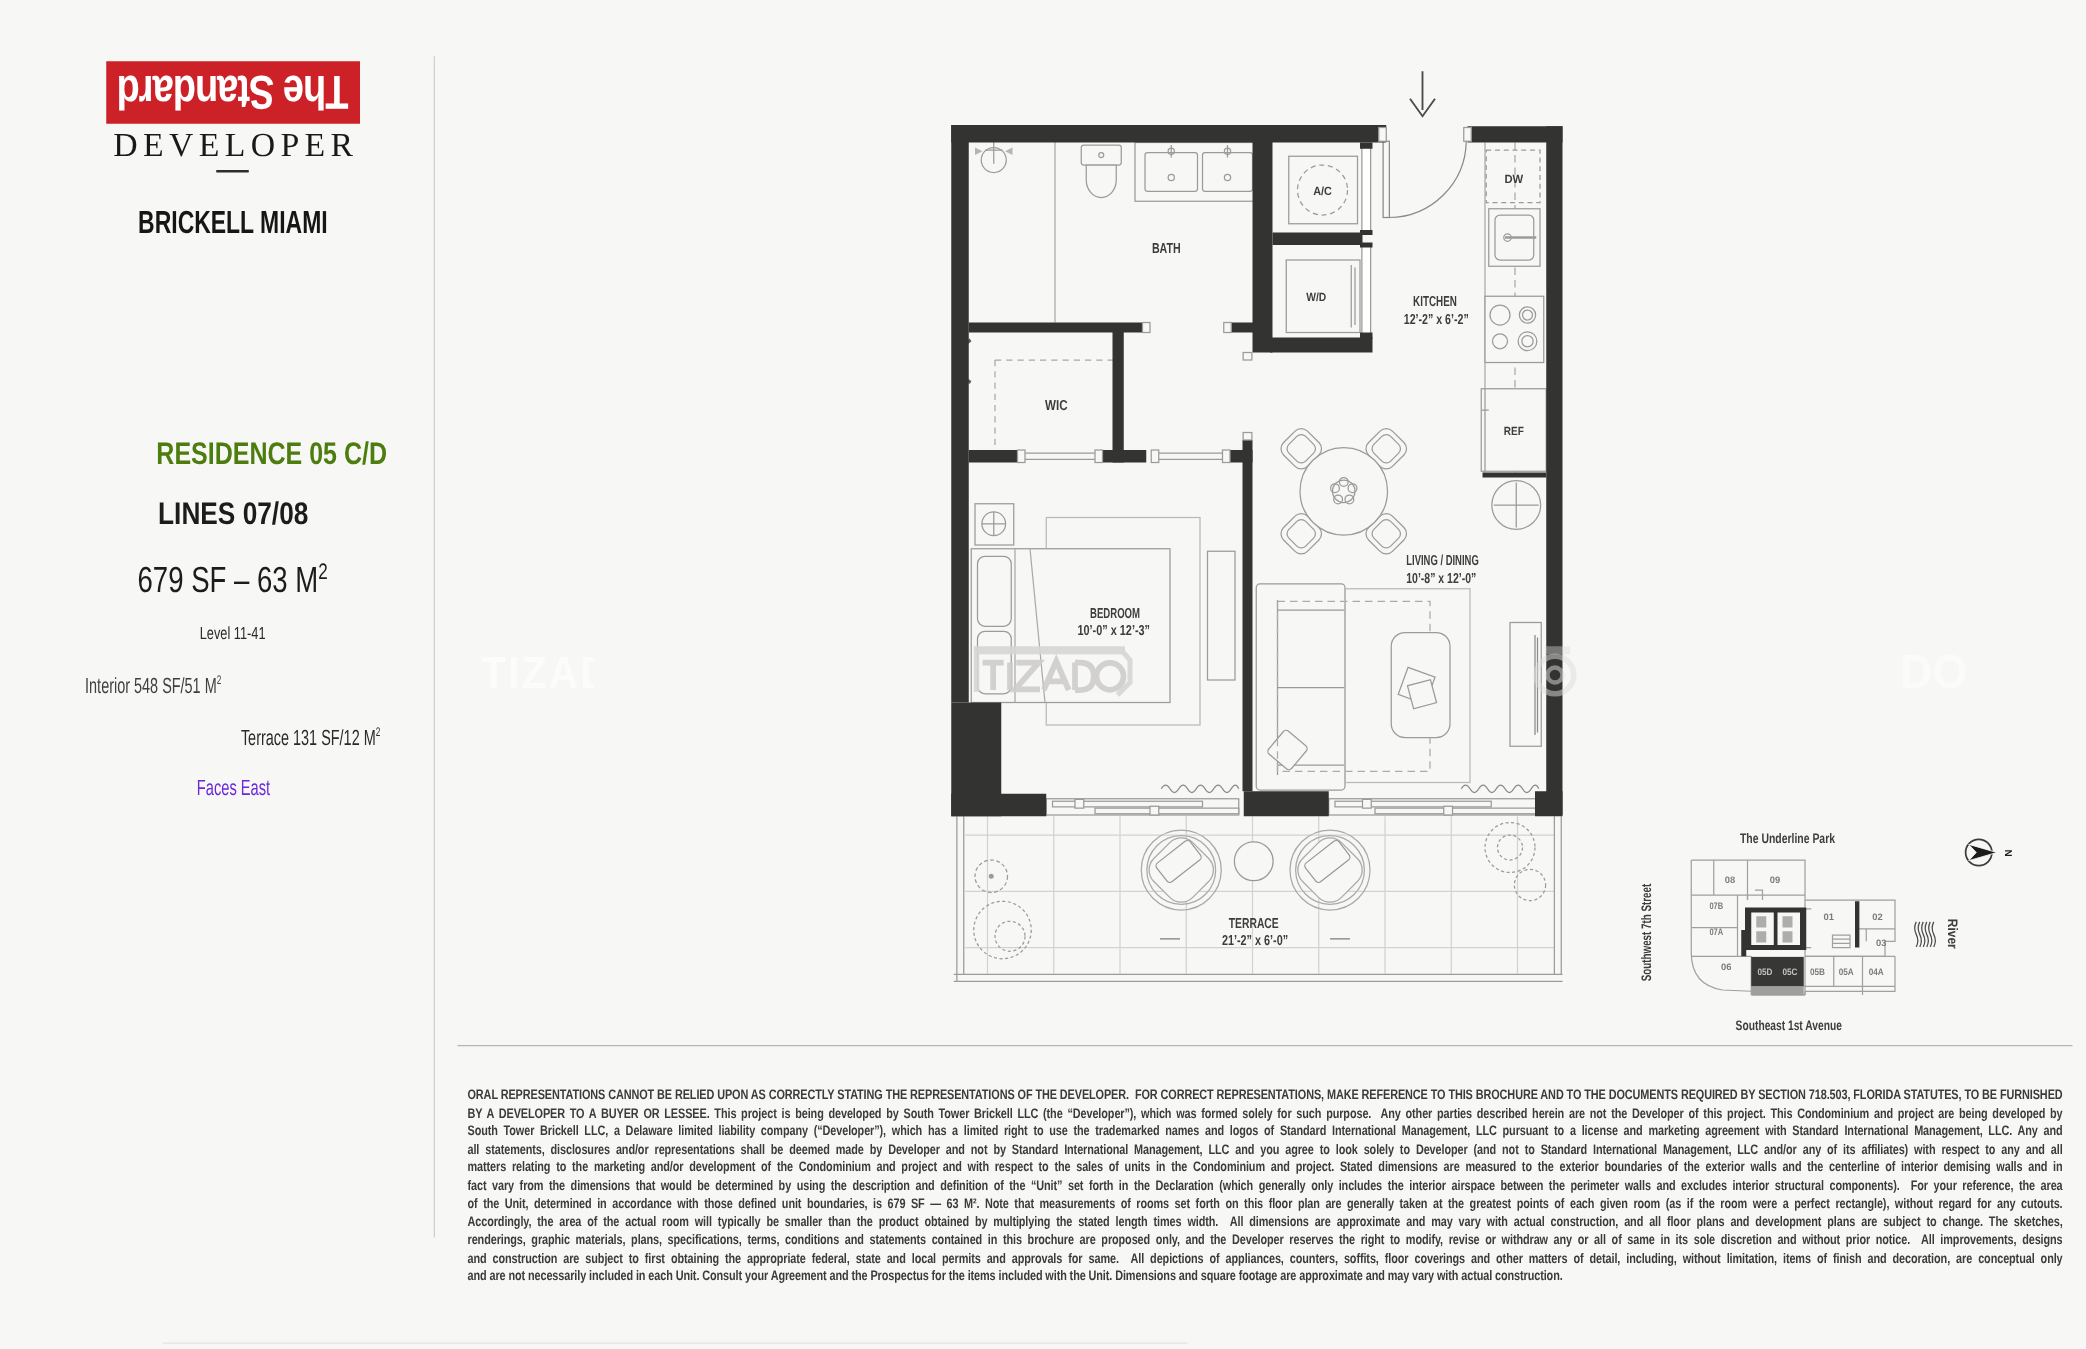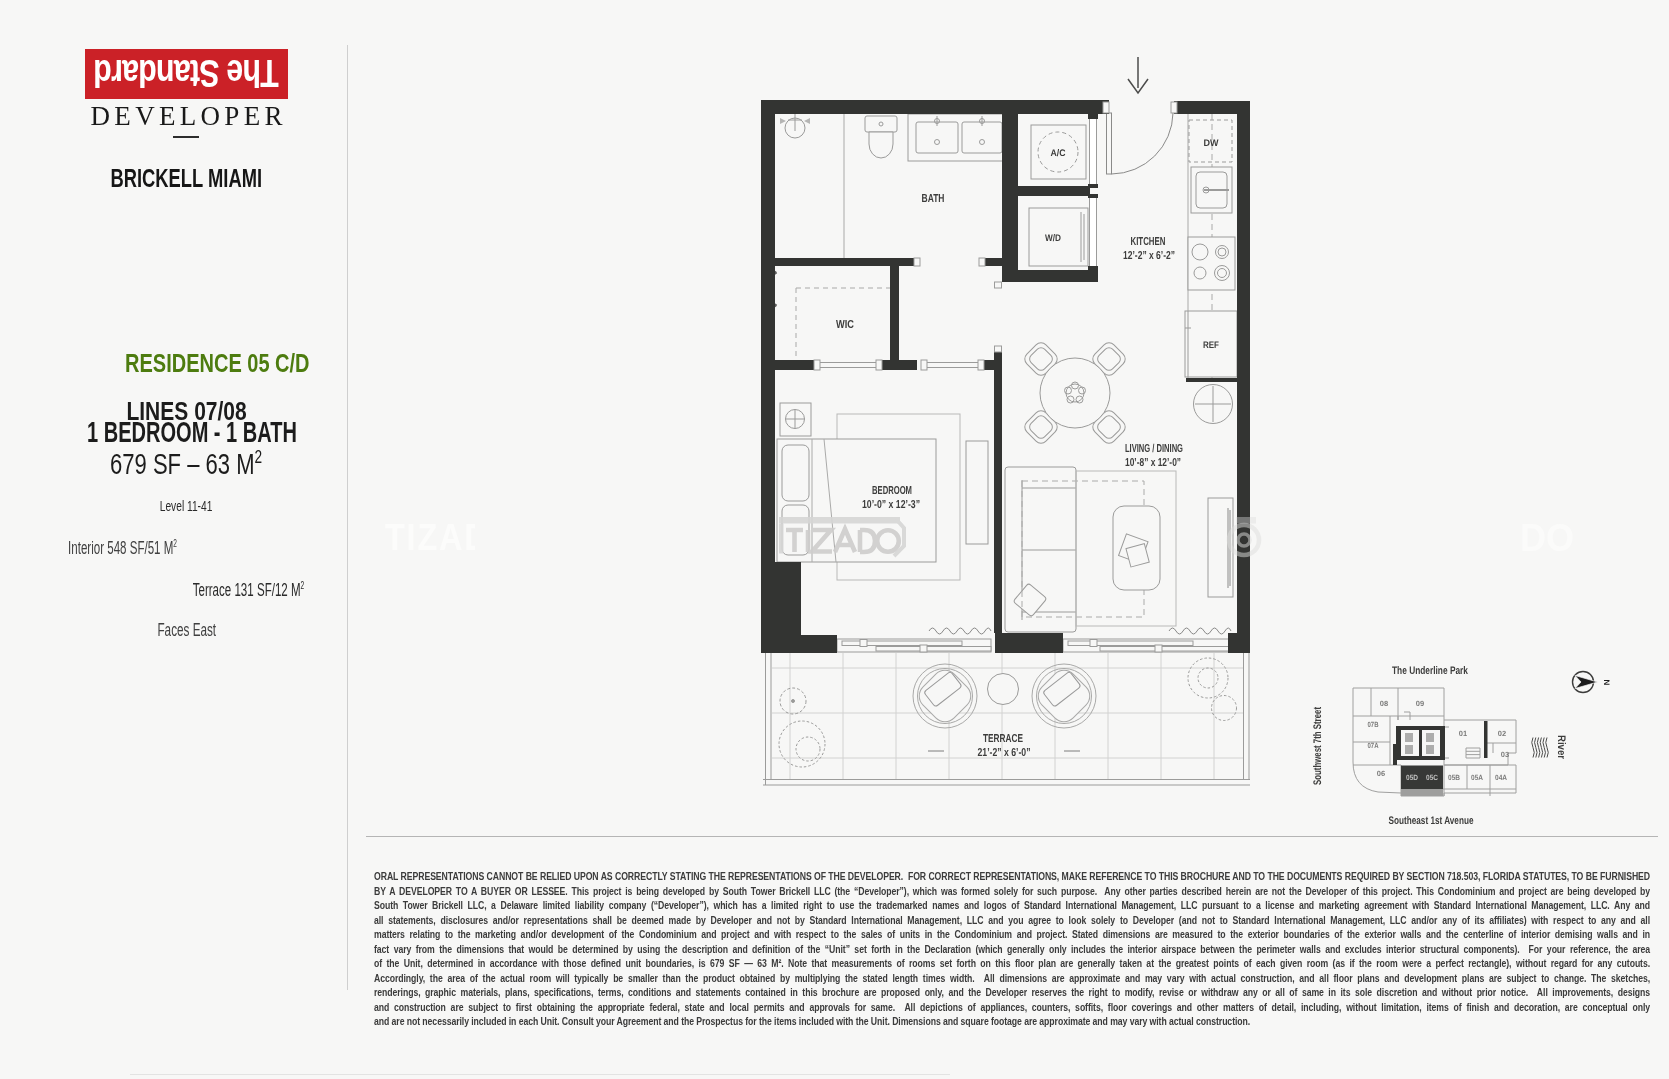--- a/index.html
+++ b/index.html
@@ -34,38 +34,35 @@
   <div class="abs" style="left:347px;top:45px;width:1px;height:945px;background:#cfcfcf;"></div>
 
   <div class="abs" style="left:40px;top:351px;width:293px;text-align:right;
        font-size:25px;font-weight:bold;color:#4d7c0f;line-height:25px;">
     <span style="display:inline-block;transform:scaleX(0.80);white-space:nowrap;">RESIDENCE 05 C/D</span></div>
 
   <div class="abs" style="left:40px;top:376px;width:293px;text-align:center;
        font-size:25px;font-weight:bold;color:#1c1c1c;line-height:25px;margin-top:23px;">
     <span style="display:inline-block;transform:scaleX(0.84);white-space:nowrap;">LINES 07/08</span></div>
 
-  <div class="abs" style="left:40px;top:418px;width:293px;text-align:center;
-       font-size:29px;font-weight:bold;color:#1c1c1c;line-height:29px;">
-    <span style="display:inline-block;transform:scaleX(0.69);white-space:nowrap;">1 BEDROOM - 1 BATH</span></div>
 
   <div class="abs" style="left:40px;top:443px;width:293px;text-align:center;
        font-size:29px;font-weight:normal;color:#1c1c1c;line-height:29px;">
     <span style="display:inline-block;transform:scaleX(0.76);white-space:nowrap;">679 SF – 63 M<sup style="font-size:18px;">2</sup></span></div>
 
   <div class="abs" style="left:40px;top:498px;width:293px;text-align:center;font-size:14px;color:#2a2a2a;">
     <span style="display:inline-block;transform:scaleX(0.73);white-space:nowrap;">Level 11-41</span></div>
 
   <div class="abs" style="left:40px;top:538px;width:293px;text-align:left;font-size:17.5px;color:#404040;">
     <span style="display:inline-block;transform:scaleX(0.66);white-space:nowrap;">Interior 548 SF/51 M<sup style="font-size:10px;">2</sup></span></div>
 
   <div class="abs" style="left:40px;top:580px;width:293px;text-align:right;font-size:17.5px;color:#2a2a2a;">
     <span style="display:inline-block;transform:scaleX(0.66);white-space:nowrap;">Terrace 131 SF/12 M<sup style="font-size:10px;">2</sup></span></div>
 
-  <div class="abs" style="left:40px;top:620px;width:293px;text-align:center;font-size:17.5px;color:#404040;">
+  <div class="abs" style="left:40px;top:620px;width:293px;text-align:center;font-size:17.5px;color:#6d28d9;">
     <span style="display:inline-block;transform:scaleX(0.67);white-space:nowrap;">Faces East</span></div>
 
   <div class="abs" style="left:385px;top:517px;width:90px;height:40px;overflow:hidden;color:#fcfcfb;
        font-weight:bold;font-size:36px;"><span style="display:inline-block;transform:scaleX(0.9);transform-origin:0 0;letter-spacing:2px;">TIZADO</span></div>
 
   <div class="abs" style="left:1520px;top:517px;width:60px;height:44px;overflow:hidden;color:#fbfbfa;
        font-weight:bold;font-size:38px;"><span style="display:inline-block;transform:scaleX(0.95);transform-origin:0 0;">DO</span></div>
 
   <svg class="abs" style="left:740px;top:50px;" width="530" height="750" viewBox="740 50 530 750" font-family="Liberation Sans, sans-serif" fill="none">
 

